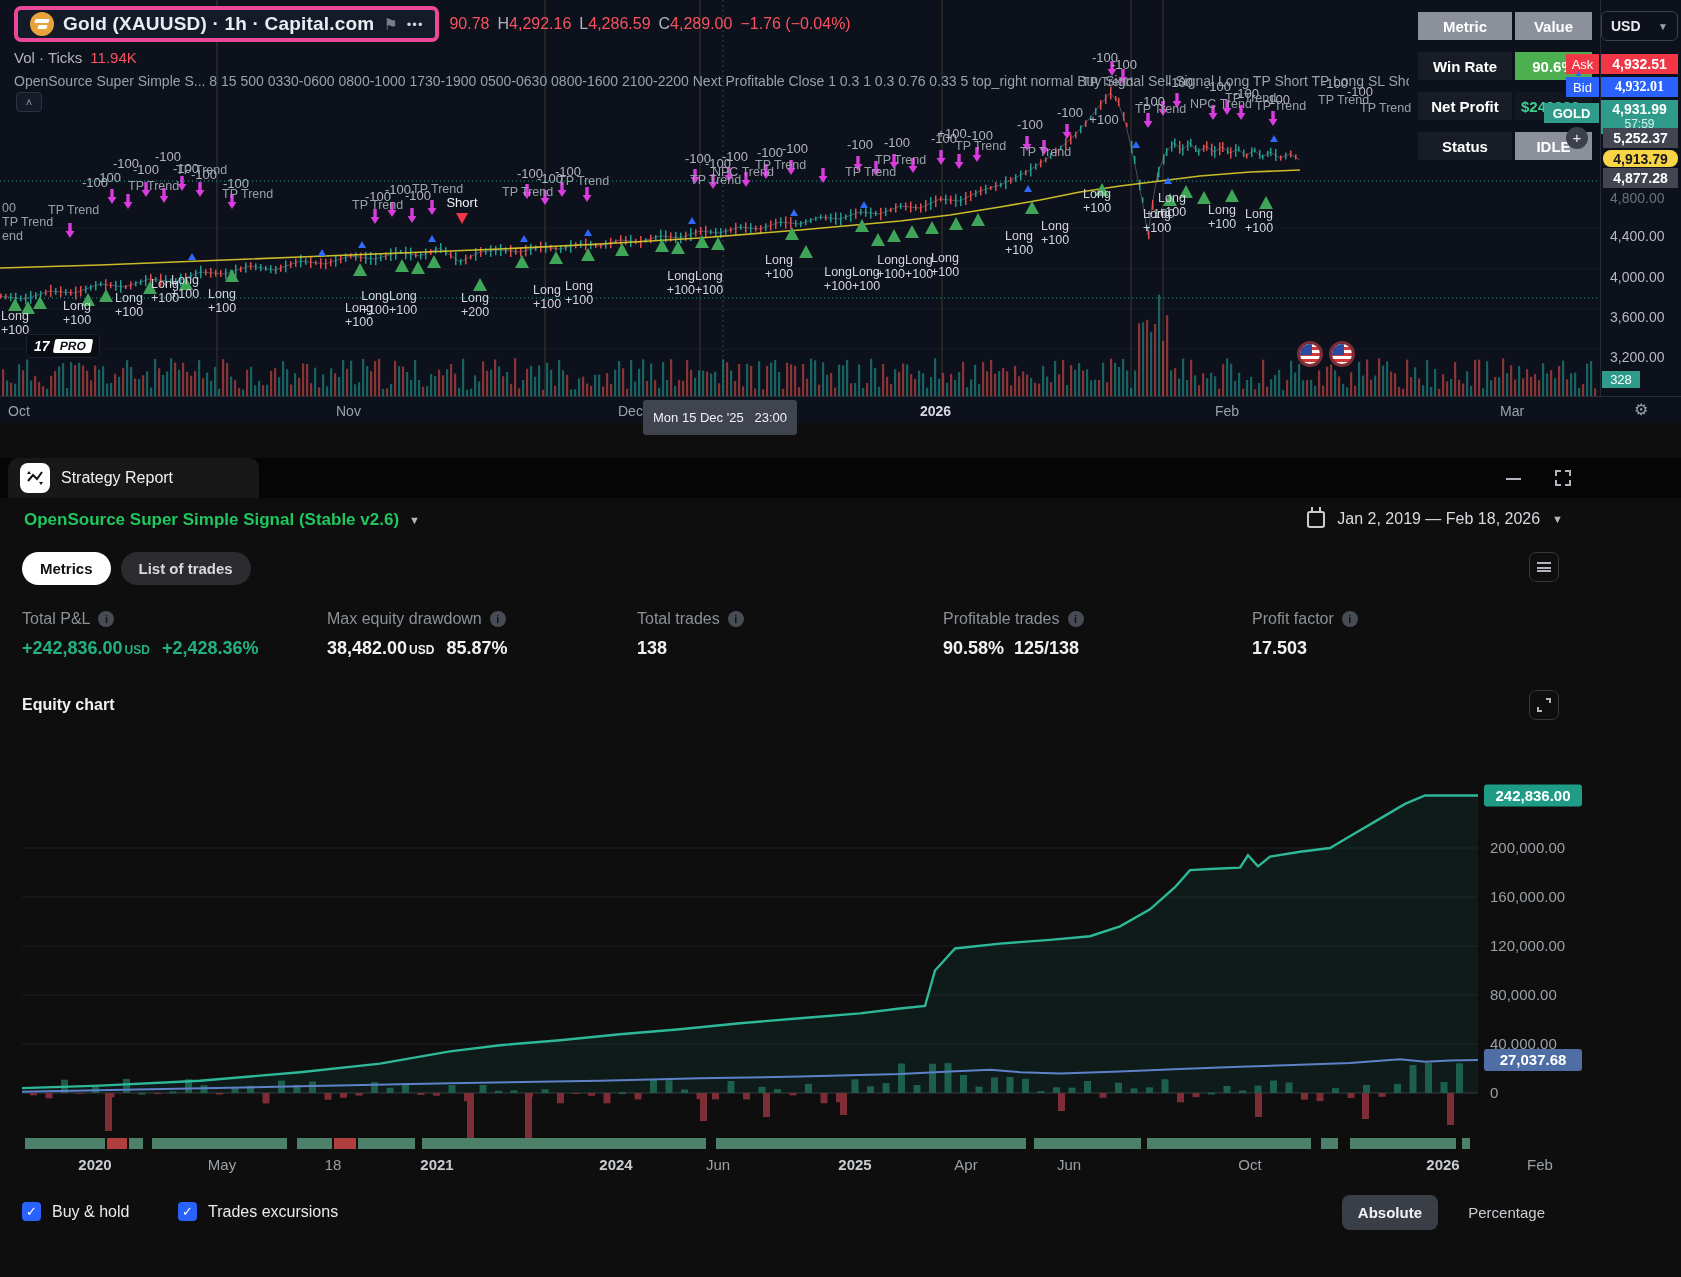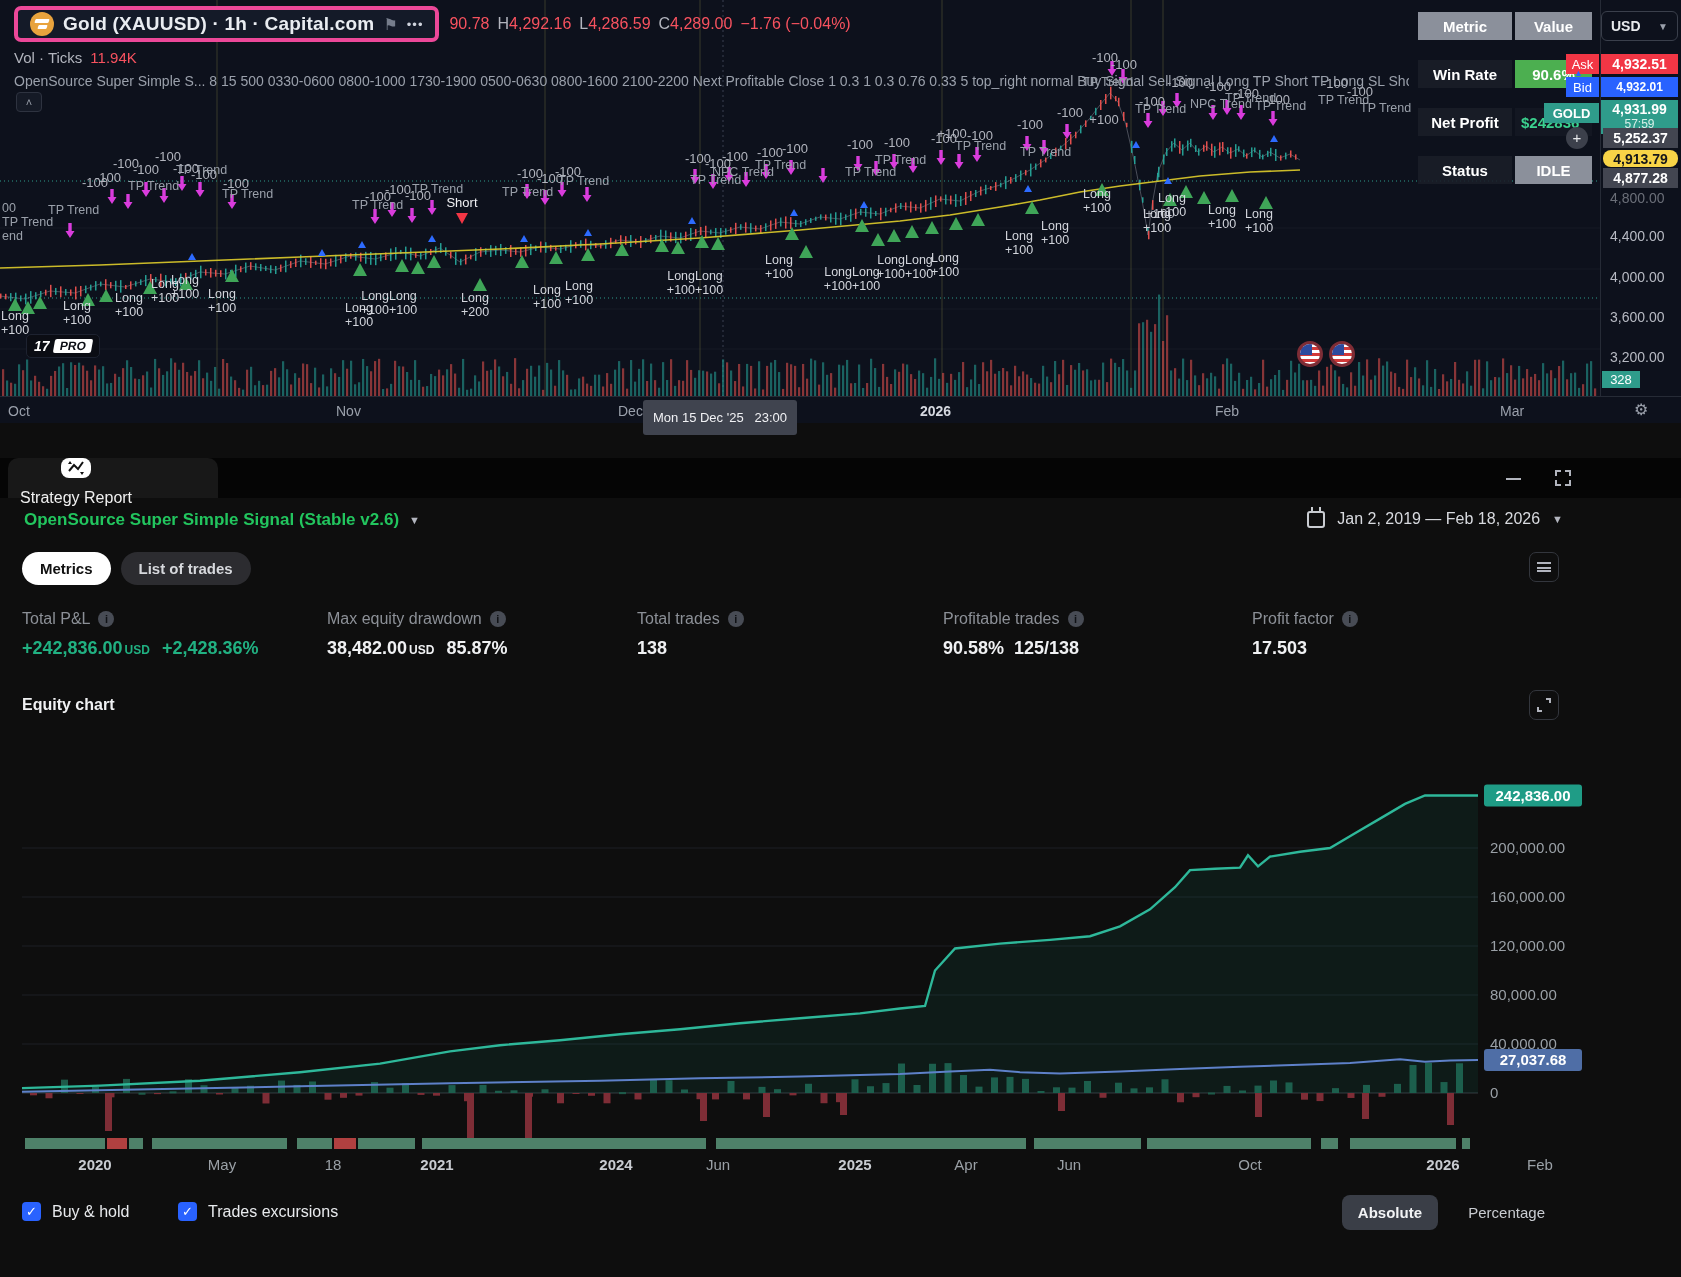--- a/index.html
+++ b/index.html
@@ -21,38 +21,38 @@
   .dots { color:#cfd3dc; font-size:13px; letter-spacing:1px; }
   .ohlc { display:flex; gap:8px; font-size:16px; color:#f7525f; }
   .ohlc .k { color:#b2b5be; }
   .vol-row { margin-top:7px; font-size:15px; color:#b2b5be; }
   .vol-row .v { color:#f7525f; margin-left:8px; }
   .ind-row { margin-top:7px; font-size:14px; color:#9aa0ab; white-space:nowrap; width:1395px; overflow:hidden; }
   .collapse-btn { position:absolute; left:16px; top:92px; width:26px; height:20px; background:#151a26; border:1px solid #2e3340; border-radius:4px; color:#9aa0ab; font-size:11px; text-align:center; line-height:18px; z-index:4; }
 
   
   #metric-table { position:absolute; left:1418px; top:12px; width:174px; z-index:5; font-size:15px; }
-  .mt-row { display:flex; gap:3px; margin-bottom:20px; }
+  .mt-row { display:flex; gap:3px; margin-bottom:12px; }
   .mt-cell { height:28px; display:flex; align-items:center; justify-content:center; font-weight:bold; color:#fff; }
   .mt-c1 { width:94px; } .mt-c2 { width:77px; }
   .mt-head { background:#8b909b; }
   .mt-label { background:rgba(26,30,40,.88);text-align:center; }
   .mt-green { background:#4caf50; }
   .mt-idle { background:#8b909b; }
   .mt-profit { color:#3bd28f; background:rgba(26,30,40,.5); justify-content:flex-start; padding-left:6px; }
 
   
   .scale-col { position:absolute; left:1600px; top:0; width:81px; height:396px; background:#0d111c; border-left:1px solid #262b36; z-index:5; }
   .usd-select { position:absolute; left:1601px; top:11px; width:77px; height:30px; border:1px solid #3a3f4b; border-radius:6px; color:#e8eaed; font-size:14px; font-weight:bold; display:flex; align-items:center; justify-content:space-between; padding:0 9px; z-index:7; background:#0d111c; }
   .usd-select .chev { color:#9aa0ab; font-size:10px; }
   .chip { position:absolute; height:20px; display:flex; align-items:center; justify-content:center; color:#fff; font-size:13px; z-index:6; }
   .chip-ask-l { left:1566px; top:54px; width:33px; background:#f23645; }
   .chip-ask-v { left:1601px; top:54px; width:77px; background:#f23645; font-weight:bold; font-size:14px; }
   .chip-bid-l { left:1566px; top:77px; width:33px; background:#2962ff; }
-  .chip-bid-v { left:1601px; top:77px; width:77px; background:#2962ff; font-weight:bold; font-size:12px; }
+  .chip-bid-v { left:1601px; top:77px; width:77px; background:#2962ff; font-weight:bold; font-size:14px;font-family:Liberation Serif, serif; }
   .chip-sym  { left:1544px; top:103px; width:55px; background:#2f9c8b; font-weight:bold; }
   .chip-last { left:1601px; top:100px; width:77px; height:34px; background:#2f9c8b; flex-direction:column; line-height:15px; z-index:6; }
   .chip-last .b { font-weight:bold; font-size:14px; }
   .chip-last .cd { font-size:12px; color:#d9efe9; }
   .tiny-up { position:absolute; left:1574px; top:68px; color:#2962ff; font-size:9px; z-index:7; }
   .plus-btn { position:absolute; left:1566px; top:127px; width:22px; height:22px; border-radius:50%; background:#3c404b; color:#e8eaed; font-size:15px; text-align:center; line-height:21px; z-index:7; }
   .px-badge { position:absolute; left:1603px; width:75px; height:20px; display:flex; align-items:center; justify-content:center; font-size:14px; font-weight:bold; z-index:6; }
   .px-gray { background:#434651; color:#fff; }
   .px-yellow { background:#f8d447; color:#14161a; height:17px;border-radius:8px; }
   .scale-tick { position:absolute; left:1610px; color:#b7bac3; font-size:14px; z-index:5; }
@@ -75,21 +75,21 @@
   .ranges { display:flex; align-items:center; gap:4px; margin-left:14px; }
   .range-btn { color:#c7ccd6; font-size:14px; font-weight:bold; padding:4px 9px; border-radius:5px; }
   .tb-sep { width:1px; height:18px; background:#2a2e39; margin:0 10px; }
   .goto-icon { width:20px; height:17px; border:2px solid #9aa0ab; border-radius:3px; position:relative; }
   .goto-icon:before { content:"→"; position:absolute; left:2px; top:-4px; color:#9aa0ab; font-size:11px; }
   .clock { position:absolute; right:118px; color:#d1d4dc; font-size:14px; }
 
   
   #report { position:absolute; left:0; top:458px; width:1681px; height:819px; background:#0e0e0e; }
   .tabbar { position:absolute; left:0; top:0; width:1681px; height:40px; background:#050505; }
-  .rep-tab { position:absolute; left:8px; top:0; height:40px; display:flex; align-items:center; gap:11px; background:#181818; border-radius:10px 10px 0 0; padding:0 86px 0 12px;flex-direction:column; }
+  .rep-tab { position:absolute; left:8px; top:0; height:40px; display:flex; align-items:center; gap:11px; background:#181818; border-radius:10px 10px 0 0; padding:0 86px 0 12px; }
   .rep-tab-icon { width:30px; height:30px; background:#fff; border-radius:8px; display:flex; align-items:center; justify-content:center; }
   .rep-tab-label { color:#f0f0f0; font-size:16px; }
   .win-btns { position:absolute; right:110px; top:12px; display:flex; gap:34px; }
   .min-icon { width:15px; border-bottom:2px solid #b2b5be; height:10px; }
   .title-row { position:absolute; left:24px; top:52px; display:flex; align-items:center; gap:10px; }
   .strategy-title { color:#22c55e; font-size:17px; font-weight:bold; }
   .chev-d { color:#b2b5be; font-size:11px; }
   .date-row { position:absolute; right:118px; top:52px; display:flex; align-items:center; gap:12px; color:#d8dadf; font-size:16px; }
   .cal-icon { width:18px; height:17px; border:2px solid #c9ccd1; border-radius:3px; position:relative; }
   .cal-icon:before { content:""; position:absolute; left:2px; top:-6px; width:2px; height:4px; background:#c9ccd1; box-shadow:8px 0 #c9ccd1; }

